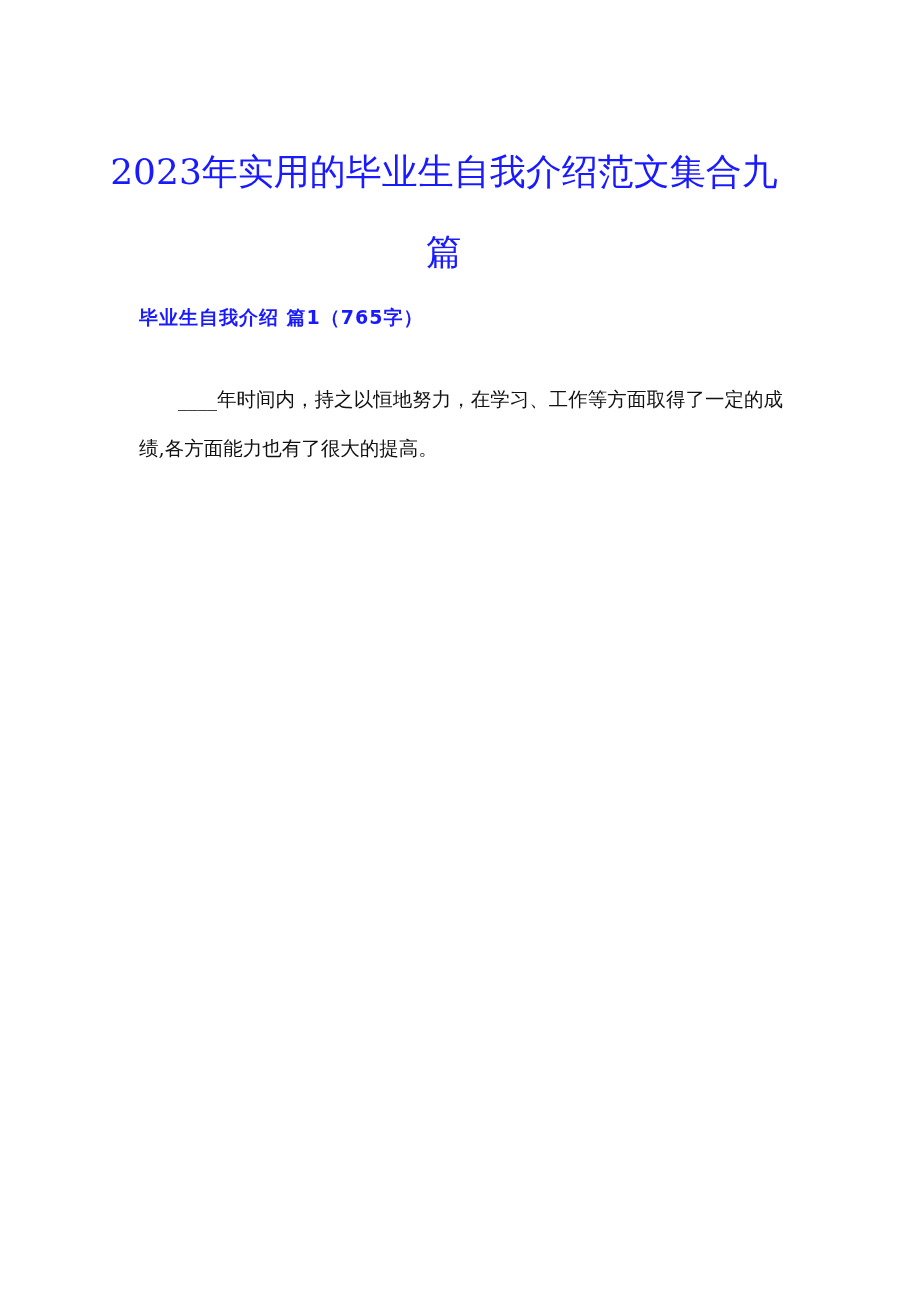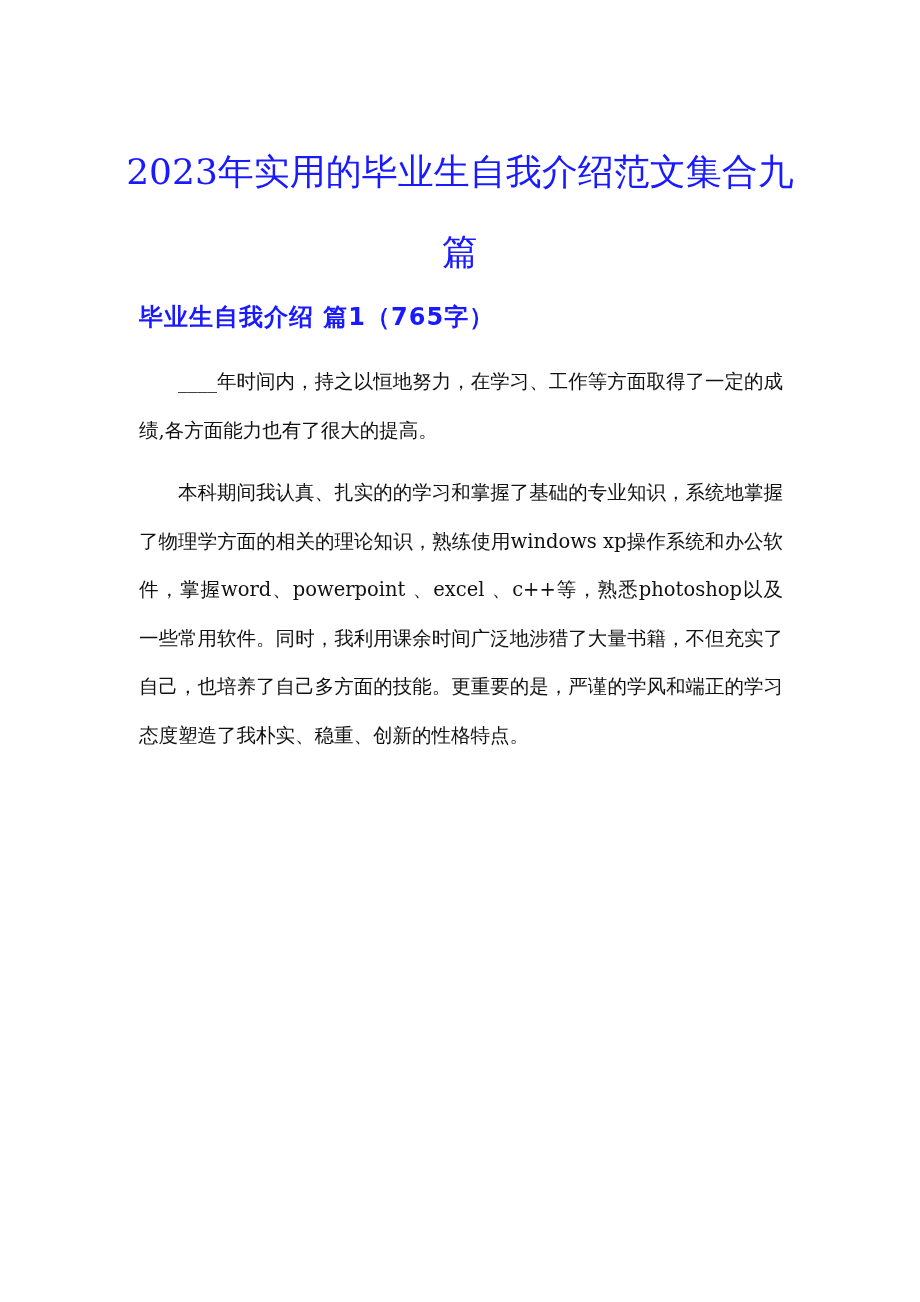--- a/index.html
+++ b/index.html
@@ -2,42 +2,41 @@
 <html><head>
   <meta charset="utf-8">
   <style>
     html, body { margin: 0; padding: 0; background: #ffffff; }
     body { width: 920px; height: 1302px; overflow: hidden; position: relative; }
     .page {
       position: absolute; left: 0; top: 0; width: 920px; height: 1302px;
       background: #ffffff;
     }
     .doc-title {
-      position: absolute; left: 120px; width: 680px; top: 132px;
+      position: absolute; left: 104px; width: 680px; top: 132px;
       text-align: center; color: #1a1aff;
       font-family: "DejaVu Serif", "Liberation Serif", serif;
       font-size: 36px; line-height: 80px; font-weight: normal;
       margin: 0;
     }
     .section-heading {
       position: absolute; left: 139px; top: 302px;
       color: #1a1aff; font-weight: bold;
       font-family: "DejaVu Sans", "Liberation Sans", sans-serif;
-      font-size: 24px; line-height: 30px; margin: 0; letter-spacing: 1px;
+      font-size: 19px; line-height: 30px; margin: 0; letter-spacing: 1px;
     }
     .body {
-      position: absolute; left: 139px; width: 644px; top: 358px;
+      position: absolute; left: 139px; width: 644px; top: 376px;
       font-family: "DejaVu Serif", "Liberation Serif", serif;
       color: #111111; font-size: 19.5px; line-height: 48.5px;
     }
     .para { margin: 0 0 14px 0; text-indent: 2em; text-align: justify; }
   </style>
 </head>
 <body>
 
 <div class="page">
   <h1 class="doc-title">2023年实用的毕业生自我介绍范文集合九篇</h1>
   <h2 class="section-heading">毕业生自我介绍 篇1（765字）</h2>
   <div class="body">
     <p class="para">____年时间内，持之以恒地努力，在学习、工作等方面取得了一定的成绩,各方面能力也有了很大的提高。</p>
-    <p class="para">本科期间我认真、扎实的的学习和掌握了基础的专业知识，系统地掌握了物理学方面的相关的理论知识，熟练使用windows xp操作系统和办公软件，掌握word、powerpoint 、excel 、c++等，熟悉photoshop以及一些常用软件。同时，我利用课余时间广泛地涉猎了大量书籍，不但充实了自己，也培养了自己多方面的技能。更重要的是，严谨的学风和端正的学习态度塑造了我朴实、稳重、创新的性格特点。</p>
   </div>
 </div>
 
 </body></html>

